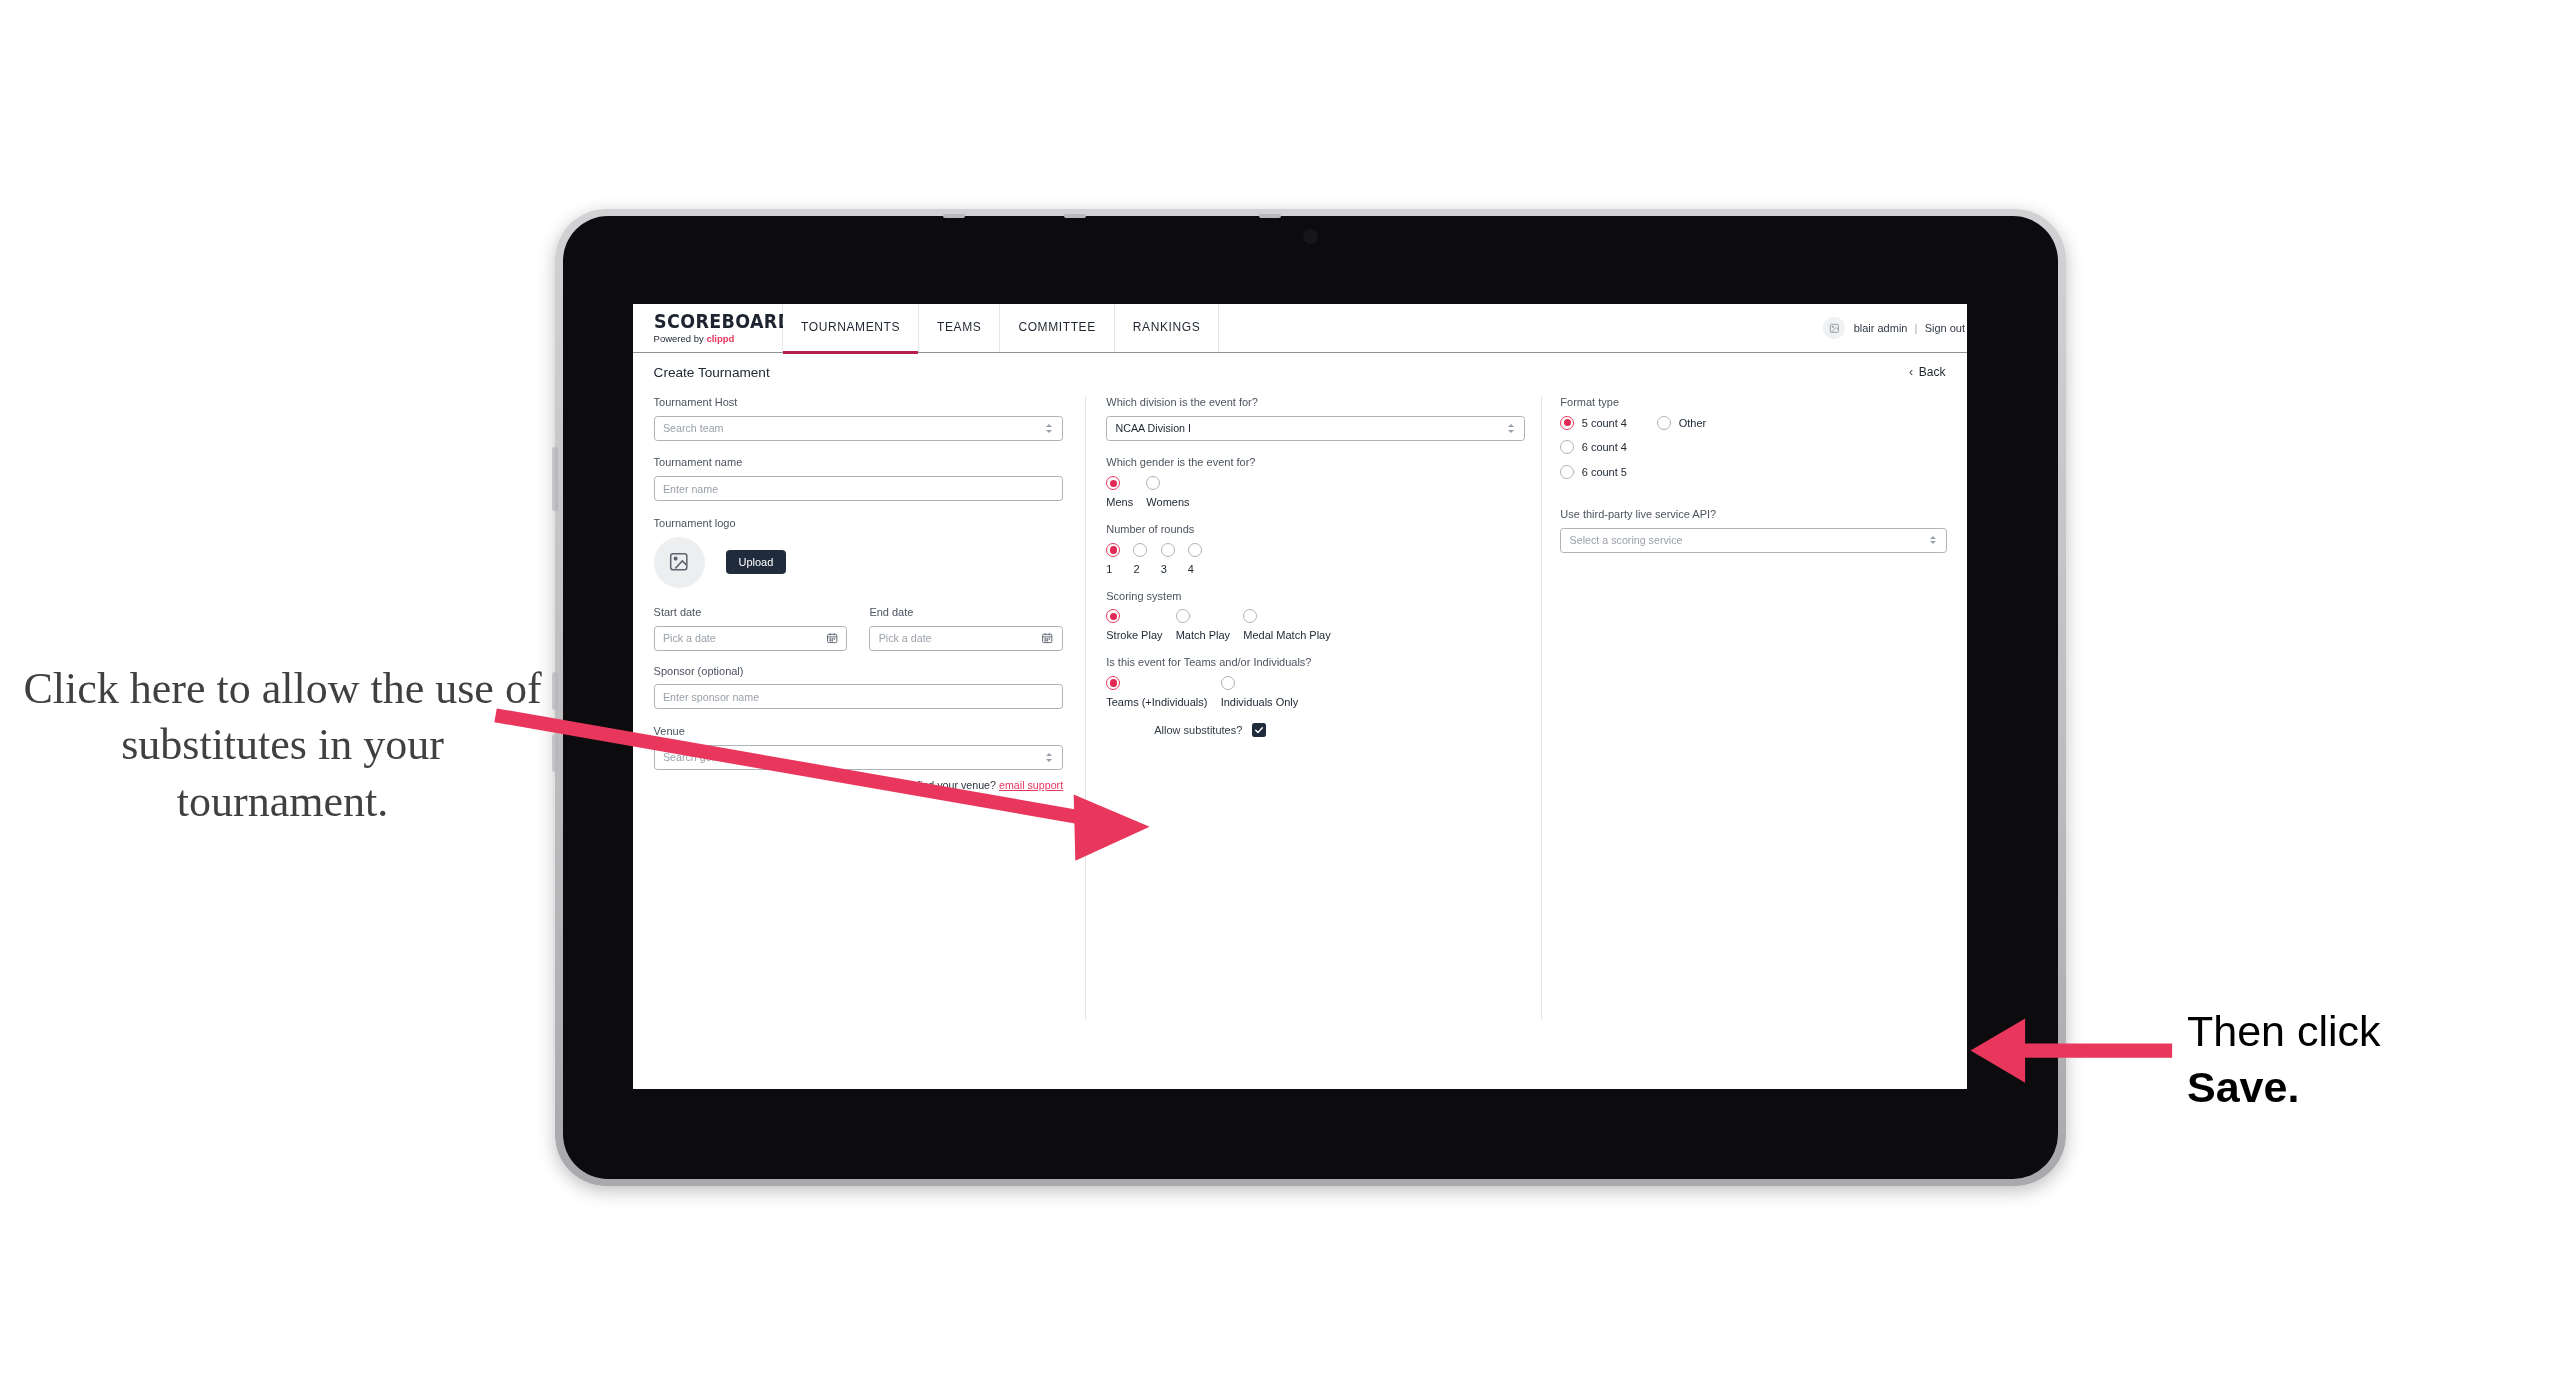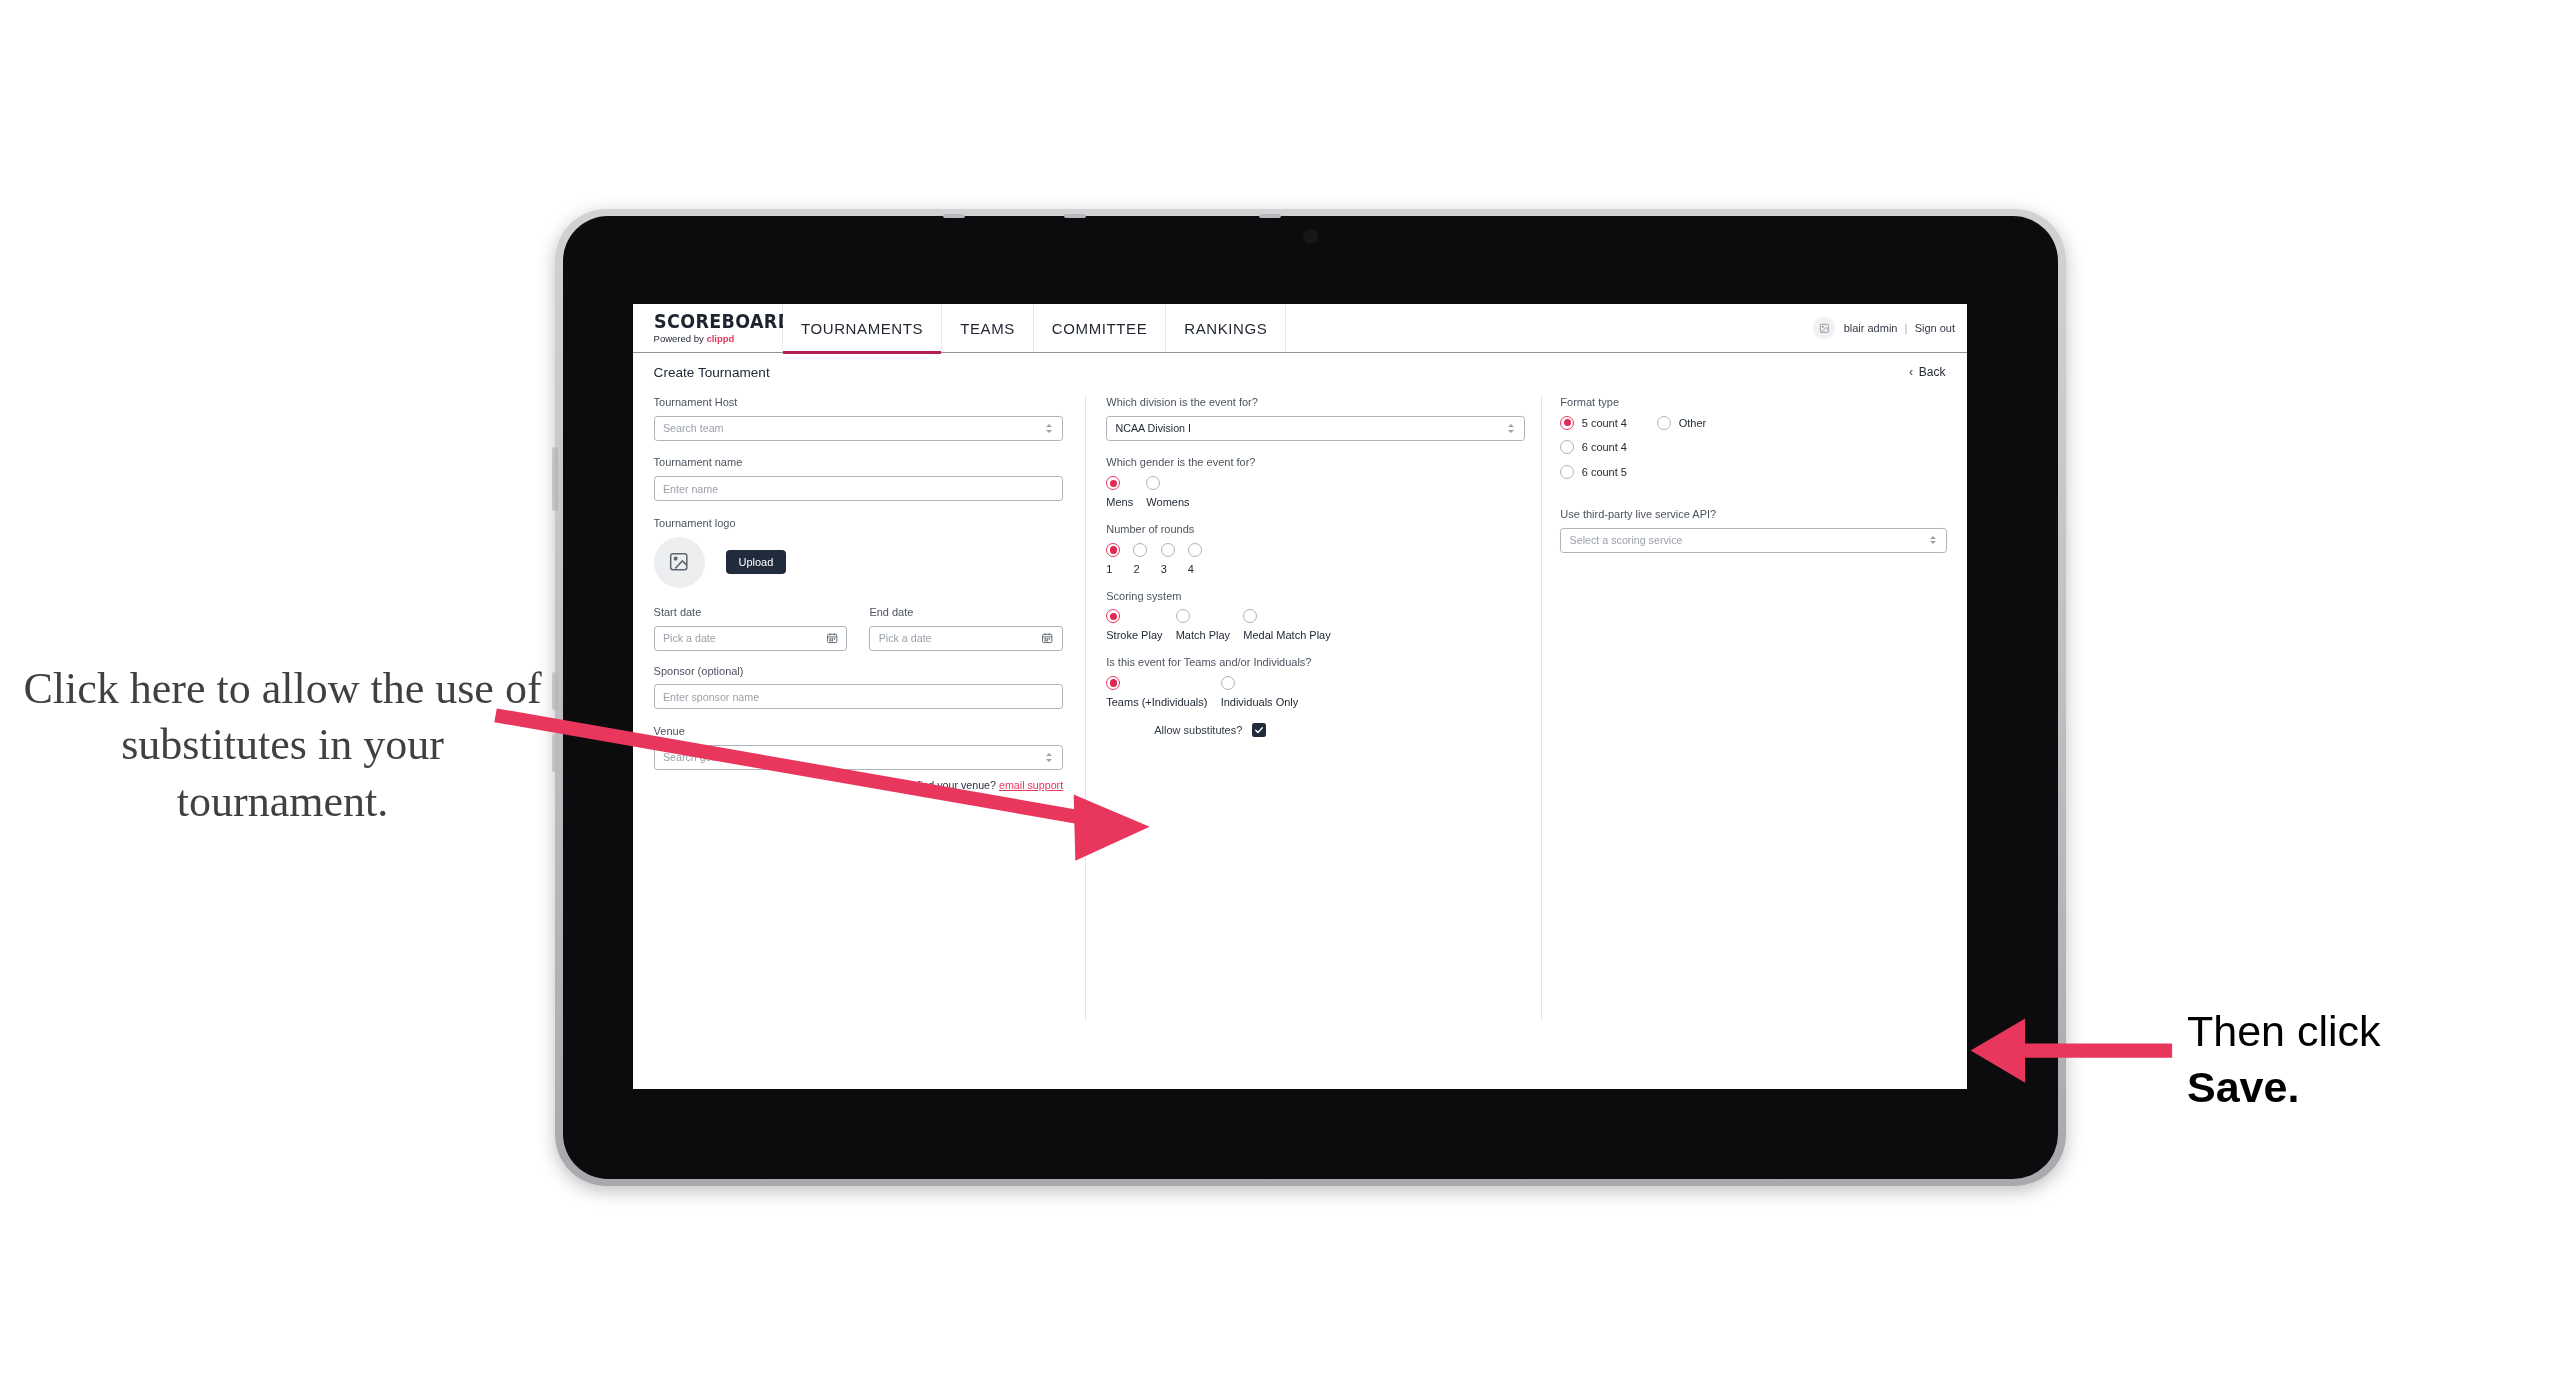--- a/index.html
+++ b/index.html
@@ -108,42 +108,42 @@
     color: #1d2430;
     margin-top: 3.3px;
     line-height: 1;
   }
   #brand-sub .clippd {
     color: #e8365d;
     font-weight: bold;
   }
   .navtab {
     display: flex;
-    align-items: center;
+    align-items: flex-start;
     padding: 16px 18px;
-    font-size: 15px;
+    font-size: 12px;
     letter-spacing: 0.6px;
     color: #1f2630;
     border-right: 0.8px solid #e6e7ea;
     position: relative;
     cursor: pointer;
     background: #fff;
   }
   .navtab.active::after {
     content: "";
     position: absolute;
     left: 0; right: 0; bottom: -1.7px;
     height: 2.5px;
     background: #b51f4c;
   }
   #topnav-right {
     margin-left: auto;
     display: flex;
     align-items: center;
-    padding-right: 12px;
+    padding-right: 2px;
     gap: 9px;
   }
   #avatar {
     width: 21.5px; height: 21.5px;
     border-radius: 50%;
     background: #f0f1f3;
     display: flex;
     align-items: center;
     justify-content: center;
   }

